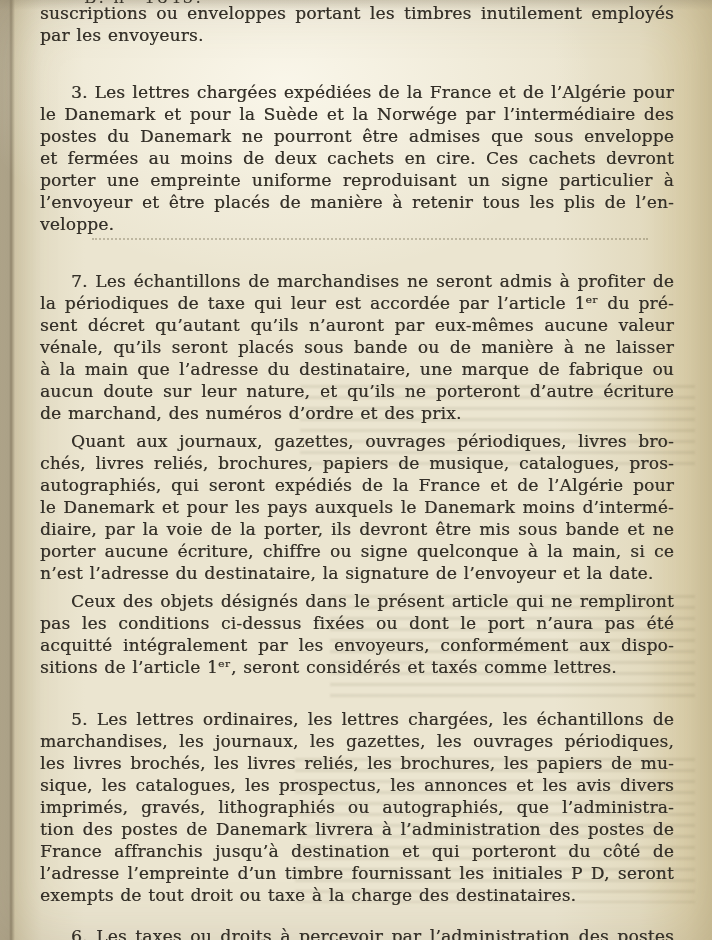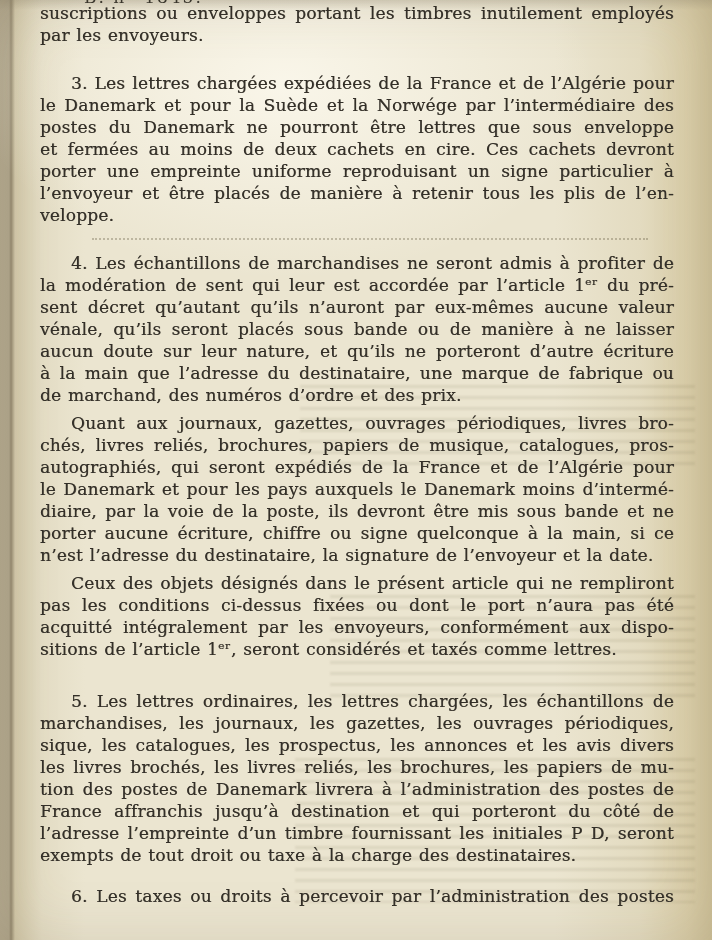--- a/index.html
+++ b/index.html
@@ -39,21 +39,21 @@
     font-size: 17px;
     line-height: 22px;
     letter-spacing: 0.2px;
     word-spacing: 1px;
     text-shadow: 0.4px 0.3px 0.4px rgba(45,40,30,.55);
   }
   .para { margin: 0; }
   .gap-none   { margin-top: 0; }
   .gap-small  { margin-top: 6px; }
   .gap-medium { margin-top: 30px; }
-  .gap-large  { margin-top: 26px; }
+  .gap-large  { margin-top: 35px; }
   .gap-end    { margin-top: 19px; }
   .line { text-align: justify; text-align-last: justify; }
   .line-last { text-align-last: left; }
   .line-indent { text-indent: 31px; }
   
   .ghost {
     position: absolute;
     background: repeating-linear-gradient(180deg,
       rgba(105,95,62,.11) 0px, rgba(105,95,62,.11) 3px,
       rgba(105,95,62,0) 3px, rgba(105,95,62,0) 11px);
@@ -86,55 +86,56 @@
   <div class="ghost g3"></div>
 
   <div class="text-block">
       <div class="para gap-none">
         <div class="line">suscriptions ou enveloppes portant les timbres inutilement employés</div>
         <div class="line line-last">par les envoyeurs.</div>
       </div>
       <div class="para gap-large">
         <div class="line line-indent">3. Les lettres chargées expédiées de la France et de l’Algérie pour</div>
         <div class="line">le Danemark et pour la Suède et la Norwége par l’intermédiaire des</div>
-        <div class="line">postes du Danemark ne pourront être lettres que sous enveloppe</div>
+        <div class="line">postes du Danemark ne pourront être admises que sous enveloppe</div>
         <div class="line">et fermées au moins de deux cachets en cire. Ces cachets devront</div>
         <div class="line">porter une empreinte uniforme reproduisant un signe particulier à</div>
         <div class="line">l’envoyeur et être placés de manière à retenir tous les plis de l’en-</div>
         <div class="line line-last">veloppe.</div>
       </div>
       <div class="para gap-large">
-        <div class="line line-indent">4. Les échantillons de marchandises ne seront admis à profiter de</div>
-        <div class="line">la modération de sent qui leur est accordée par l’article 1ᵉʳ du pré-</div>
+        <div class="line line-indent">7. Les échantillons de marchandises ne seront admis à profiter de</div>
+        <div class="line">la périodiques de taxe qui leur est accordée par l’article 1ᵉʳ du pré-</div>
         <div class="line">sent décret qu’autant qu’ils n’auront par eux-mêmes aucune valeur</div>
         <div class="line">vénale, qu’ils seront placés sous bande ou de manière à ne laisser</div>
+        <div class="line">à la main que l’adresse du destinataire, une marque de fabrique ou</div>
         <div class="line">aucun doute sur leur nature, et qu’ils ne porteront d’autre écriture</div>
-        <div class="line">à la main que l’adresse du destinataire, une marque de fabrique ou</div>
         <div class="line line-last">de marchand, des numéros d’ordre et des prix.</div>
       </div>
       <div class="para gap-small">
         <div class="line line-indent">Quant aux journaux, gazettes, ouvrages périodiques, livres bro-</div>
         <div class="line">chés, livres reliés, brochures, papiers de musique, catalogues, pros-</div>
         <div class="line">autographiés, qui seront expédiés de la France et de l’Algérie pour</div>
         <div class="line">le Danemark et pour les pays auxquels le Danemark moins d’intermé-</div>
-        <div class="line">diaire, par la voie de la poste, ils devront être mis sous bande et ne</div>
+        <div class="line">diaire, par la voie de la porter, ils devront être mis sous bande et ne</div>
         <div class="line">porter aucune écriture, chiffre ou signe quelconque à la main, si ce</div>
         <div class="line line-last">n’est l’adresse du destinataire, la signature de l’envoyeur et la date.</div>
       </div>
       <div class="para gap-small">
         <div class="line line-indent">Ceux des objets désignés dans le présent article qui ne rempliront</div>
         <div class="line">pas les conditions ci-dessus fixées ou dont le port n’aura pas été</div>
         <div class="line">acquitté intégralement par les envoyeurs, conformément aux dispo-</div>
         <div class="line line-last">sitions de l’article 1ᵉʳ, seront considérés et taxés comme lettres.</div>
       </div>
       <div class="para gap-medium">
         <div class="line line-indent">5. Les lettres ordinaires, les lettres chargées, les échantillons de</div>
         <div class="line">marchandises, les journaux, les gazettes, les ouvrages périodiques,</div>
+        <div class="line">les livres brochés, les livres reliés, les brochures, les papiers de mu-</div>
         <div class="line">sique, les catalogues, les prospectus, les annonces et les avis divers</div>
-        <div class="line">les livres brochés, les livres reliés, les brochures, les papiers de mu-</div>
+        <div class="line">imprimés, gravés, lithographiés ou autographiés, que l’administra-</div>
         <div class="line">tion des postes de Danemark livrera à l’administration des postes de</div>
         <div class="line">France affranchis jusqu’à destination et qui porteront du côté de</div>
         <div class="line">l’adresse l’empreinte d’un timbre fournissant les initiales P D, seront</div>
         <div class="line line-last">exempts de tout droit ou taxe à la charge des destinataires.</div>
       </div>
       <div class="para gap-end">
         <div class="line line-indent">6. Les taxes ou droits à percevoir par l’administration des postes</div>
       </div>
     </div>
 </div>

